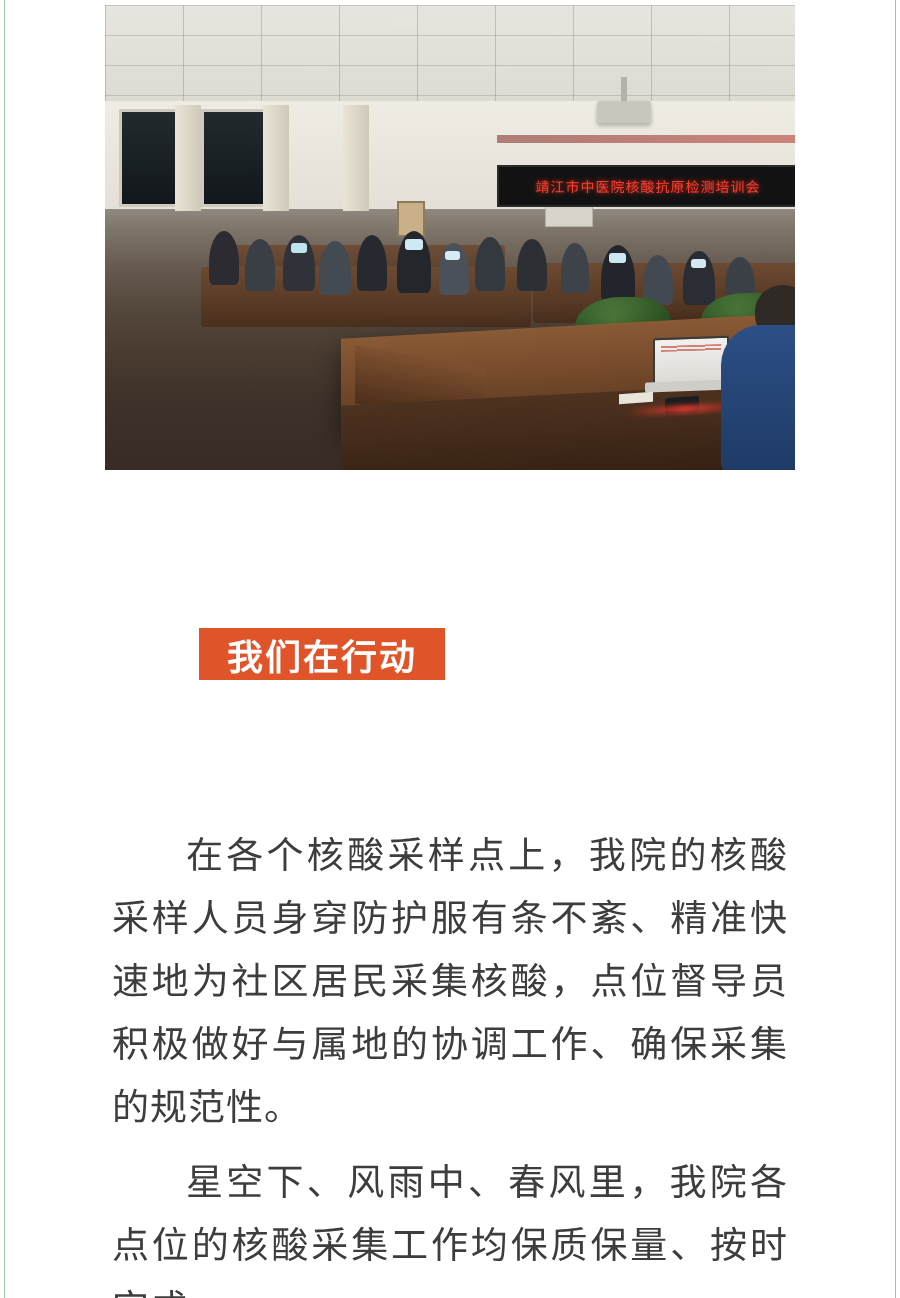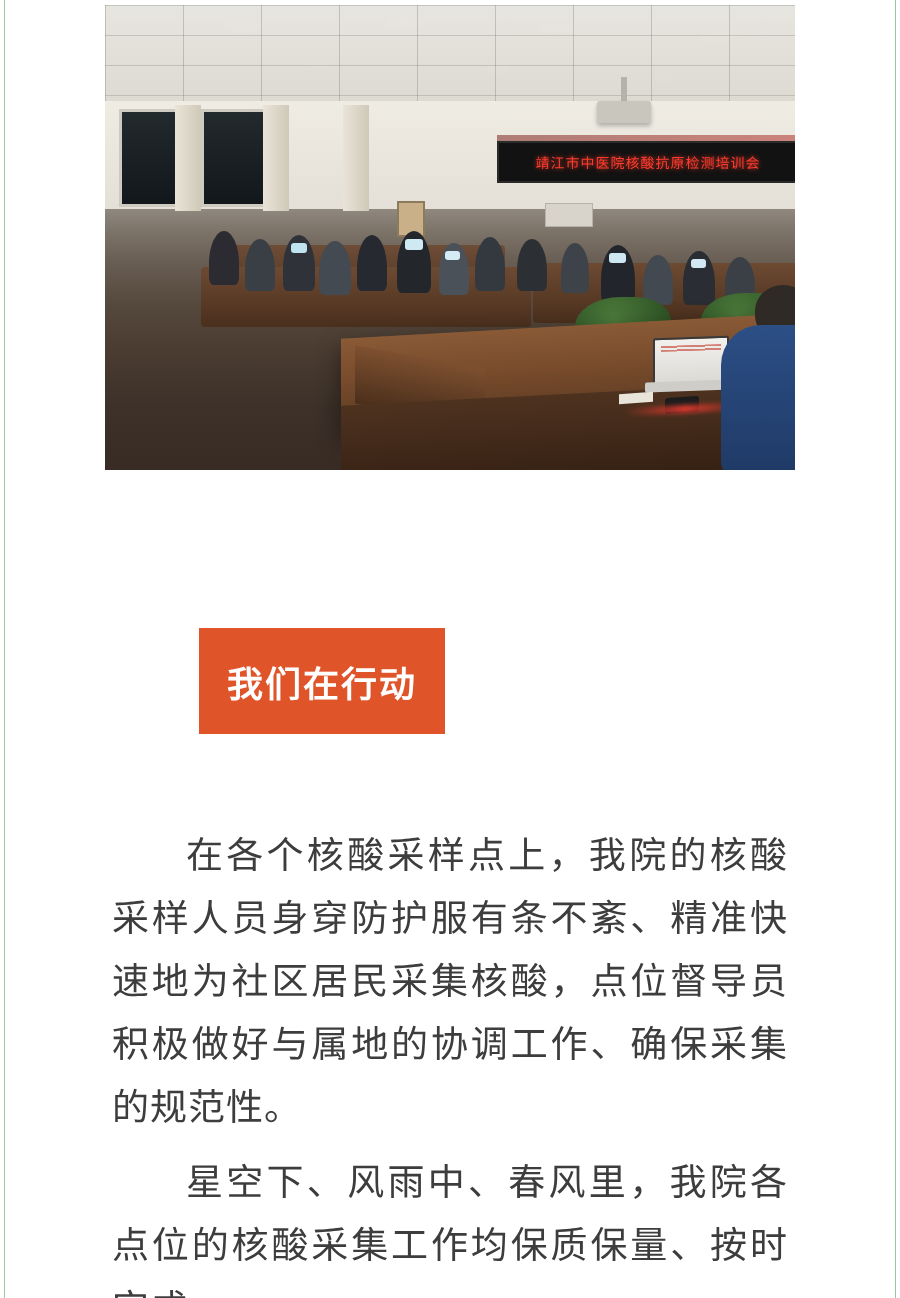--- a/index.html
+++ b/index.html
@@ -98,21 +98,21 @@
   }
   .projector-arm {
     position: absolute;
     left: 516px; top: 72px;
     width: 6px; height: 26px;
     background: #b5b2aa;
   }
   
   .led-banner {
     position: absolute;
-    left: 392px; top: 136px;
+    left: 392px; top: 160px;
     width: 298px; height: 38px;
     background: #121212;
     border: 2px solid #2b2b2b;
     display: flex;
     align-items: center;
     justify-content: center;
     overflow: hidden;
   }
   .led-text {
     color: #ff3b2f;
@@ -275,20 +275,21 @@
   }
 
   
   .headline {
     position: absolute;
     left: 199px;
     top: 628px;
     display: flex;
     align-items: stretch;
     height: 106px;
+    flex-direction: column;
   }
   .chip-primary {
     background: #e0542a;
     color: #ffffff;
     display: flex;
     align-items: center;
     justify-content: center;
     padding: 0 28px;
     font-size: 36px;
     font-weight: bold;

